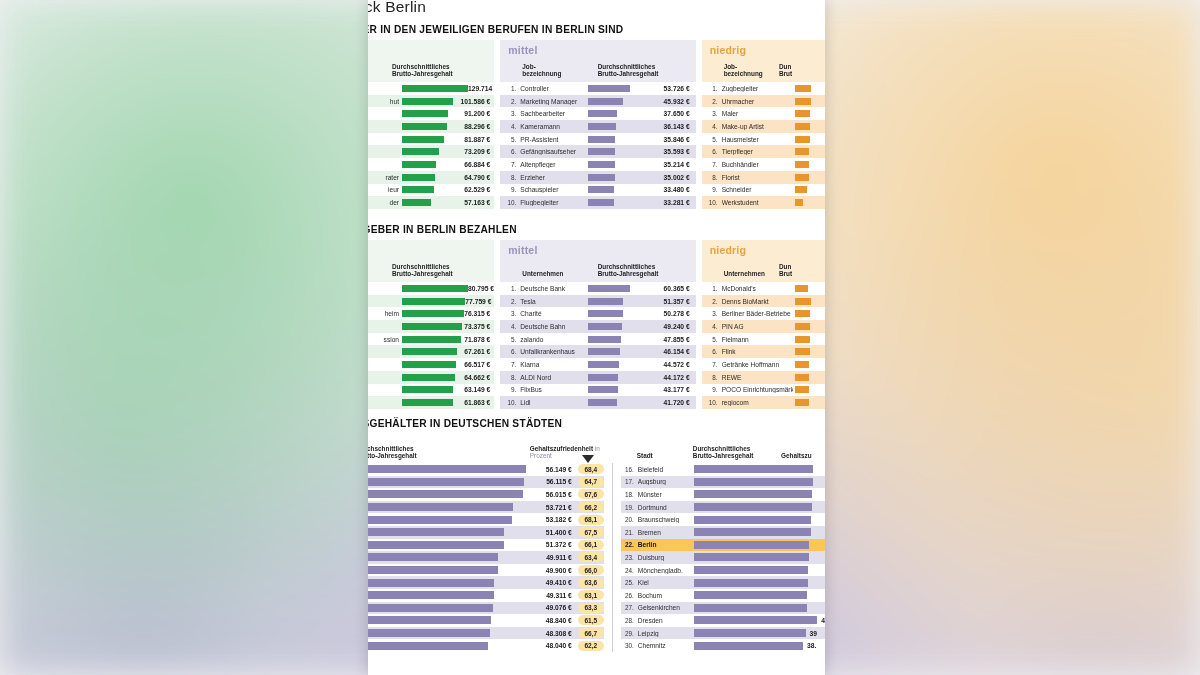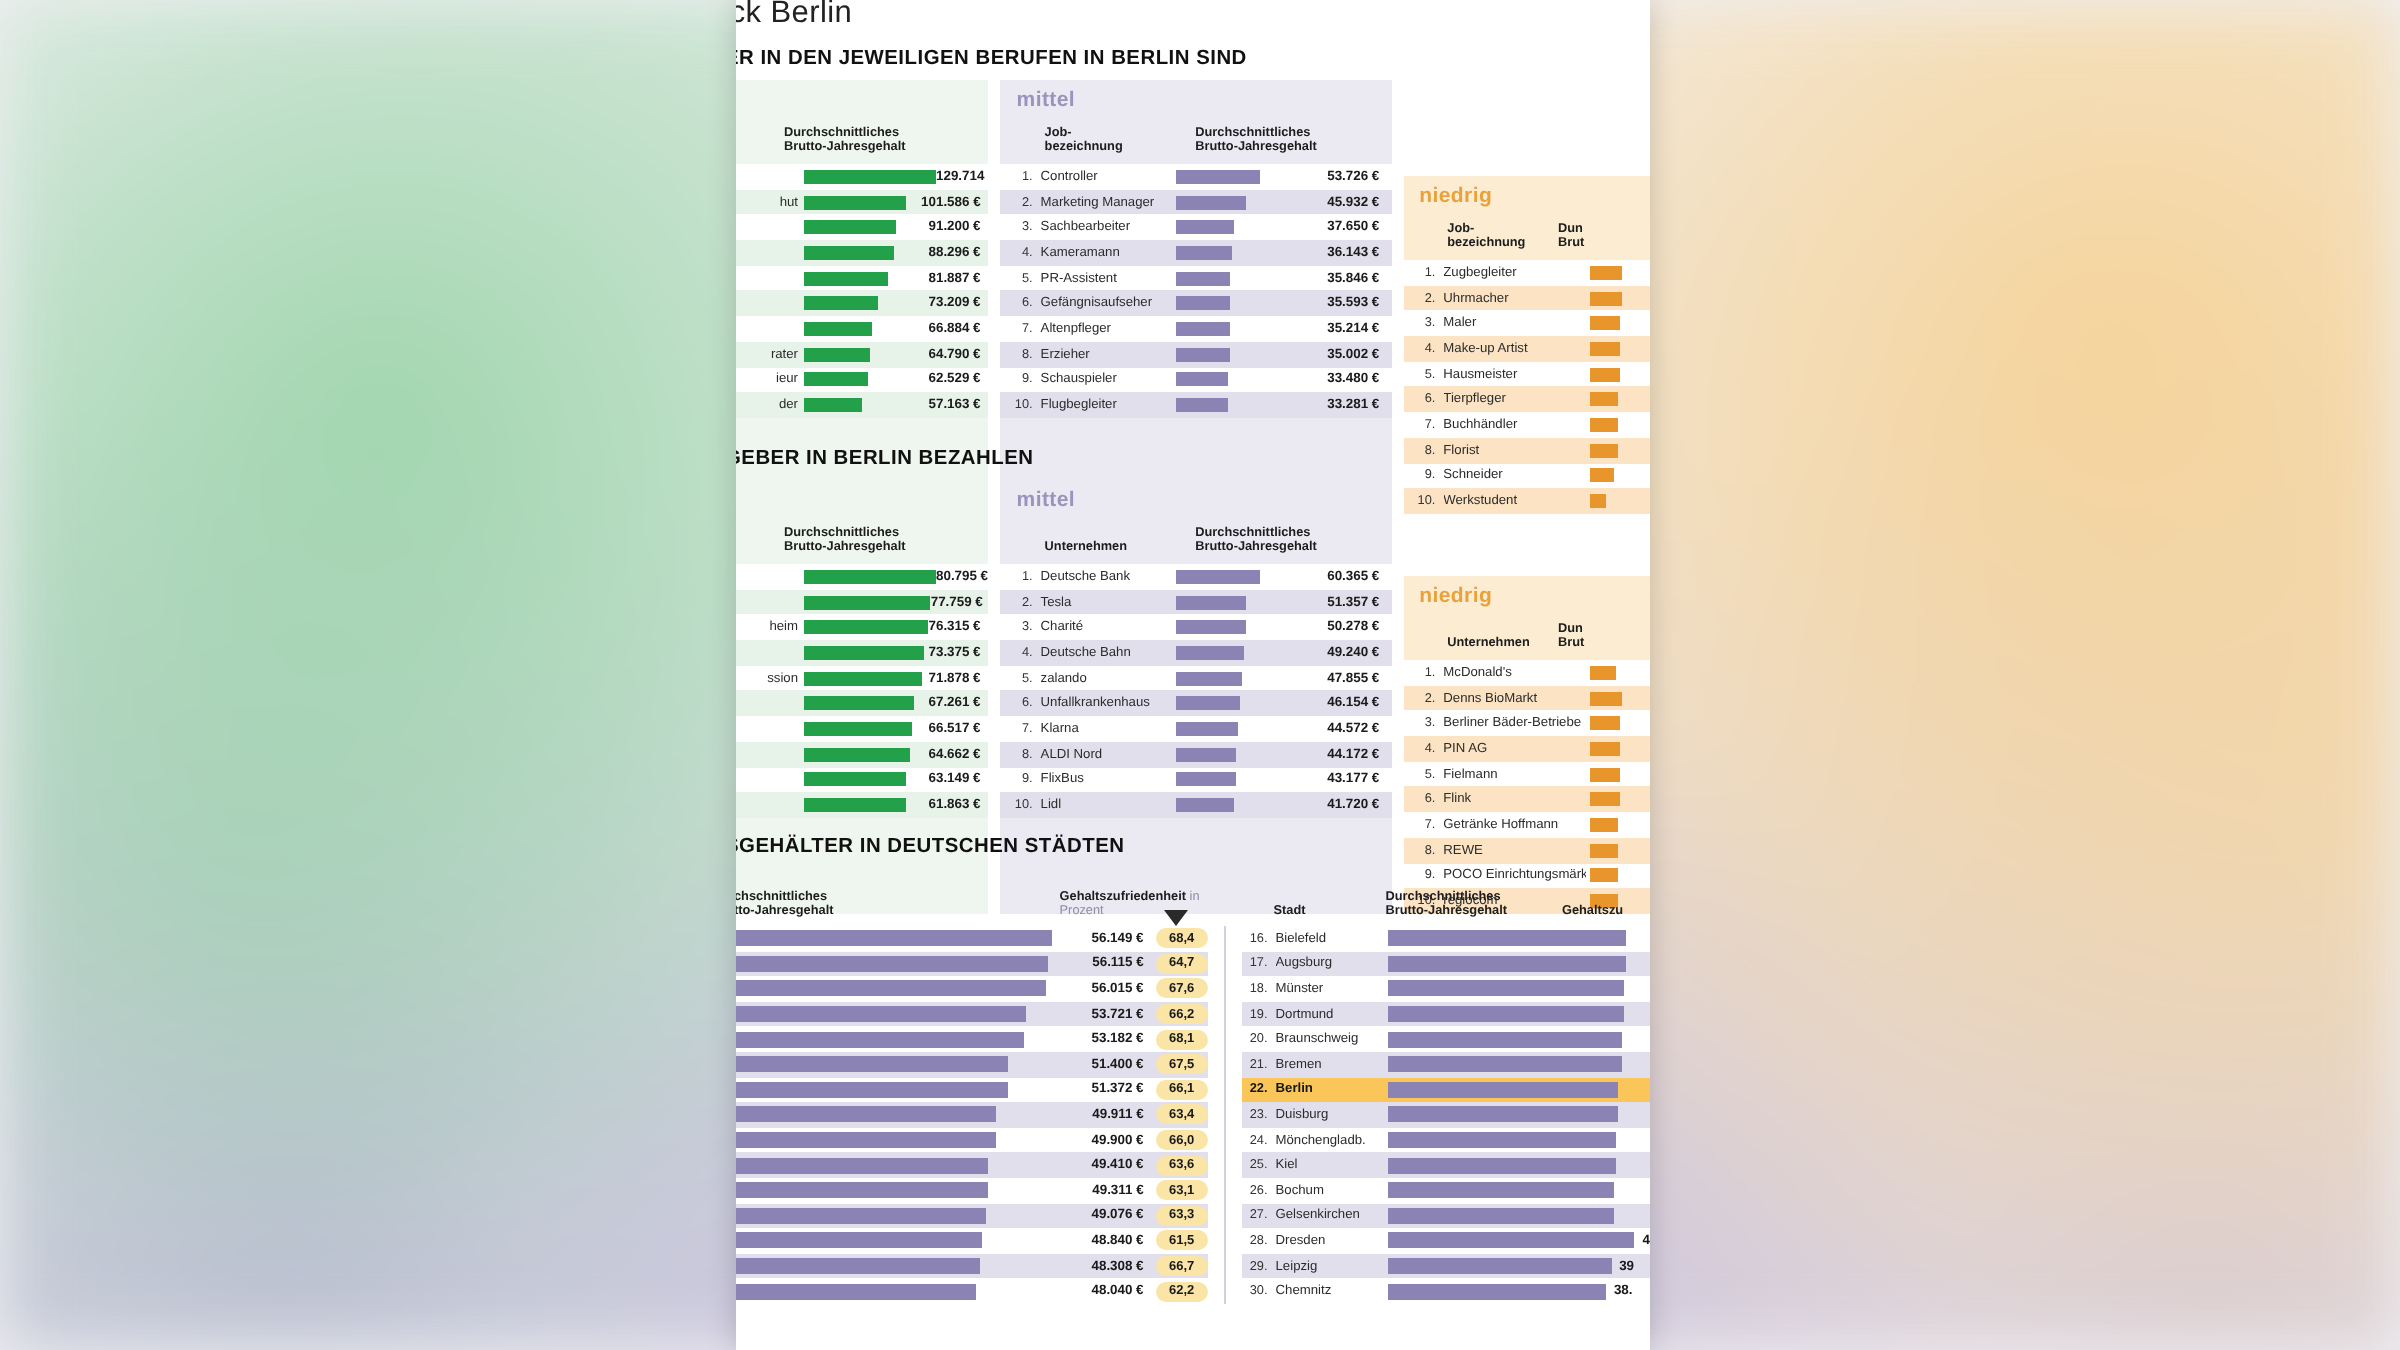--- a/index.html
+++ b/index.html
@@ -44,21 +44,21 @@
   .sec-head {
     font-size: 10.2px; font-weight: bold; color: #111;
     letter-spacing: .25px; white-space: nowrap;
     margin-left: -12px;
   }
 
   .panels { display: flex; gap: 6px; margin-top: 5px; }
   .panel { position: relative; overflow: hidden; }
   .panel.hoch   { width: 128px; background: #eef6ef; }
   .panel.mittel { width: 198px; background: #ebe9f2; }
-  .panel.niedrig{ width: 125px; background: #fcecd2; margin-top: 48px; }
+  .panel.niedrig{ width: 125px; background: #fcecd2; }
 
   .panel-tag {
     font-size: 10.5px; font-weight: bold; padding: 4px 0 0 8px;
     letter-spacing: .2px;
   }
   .panel.hoch   .panel-tag { color: #4fae6a; }
   .panel.mittel .panel-tag { color: #9a93bb; }
   .panel.niedrig .panel-tag { color: #e8a23c; }
 
   .col-heads {

